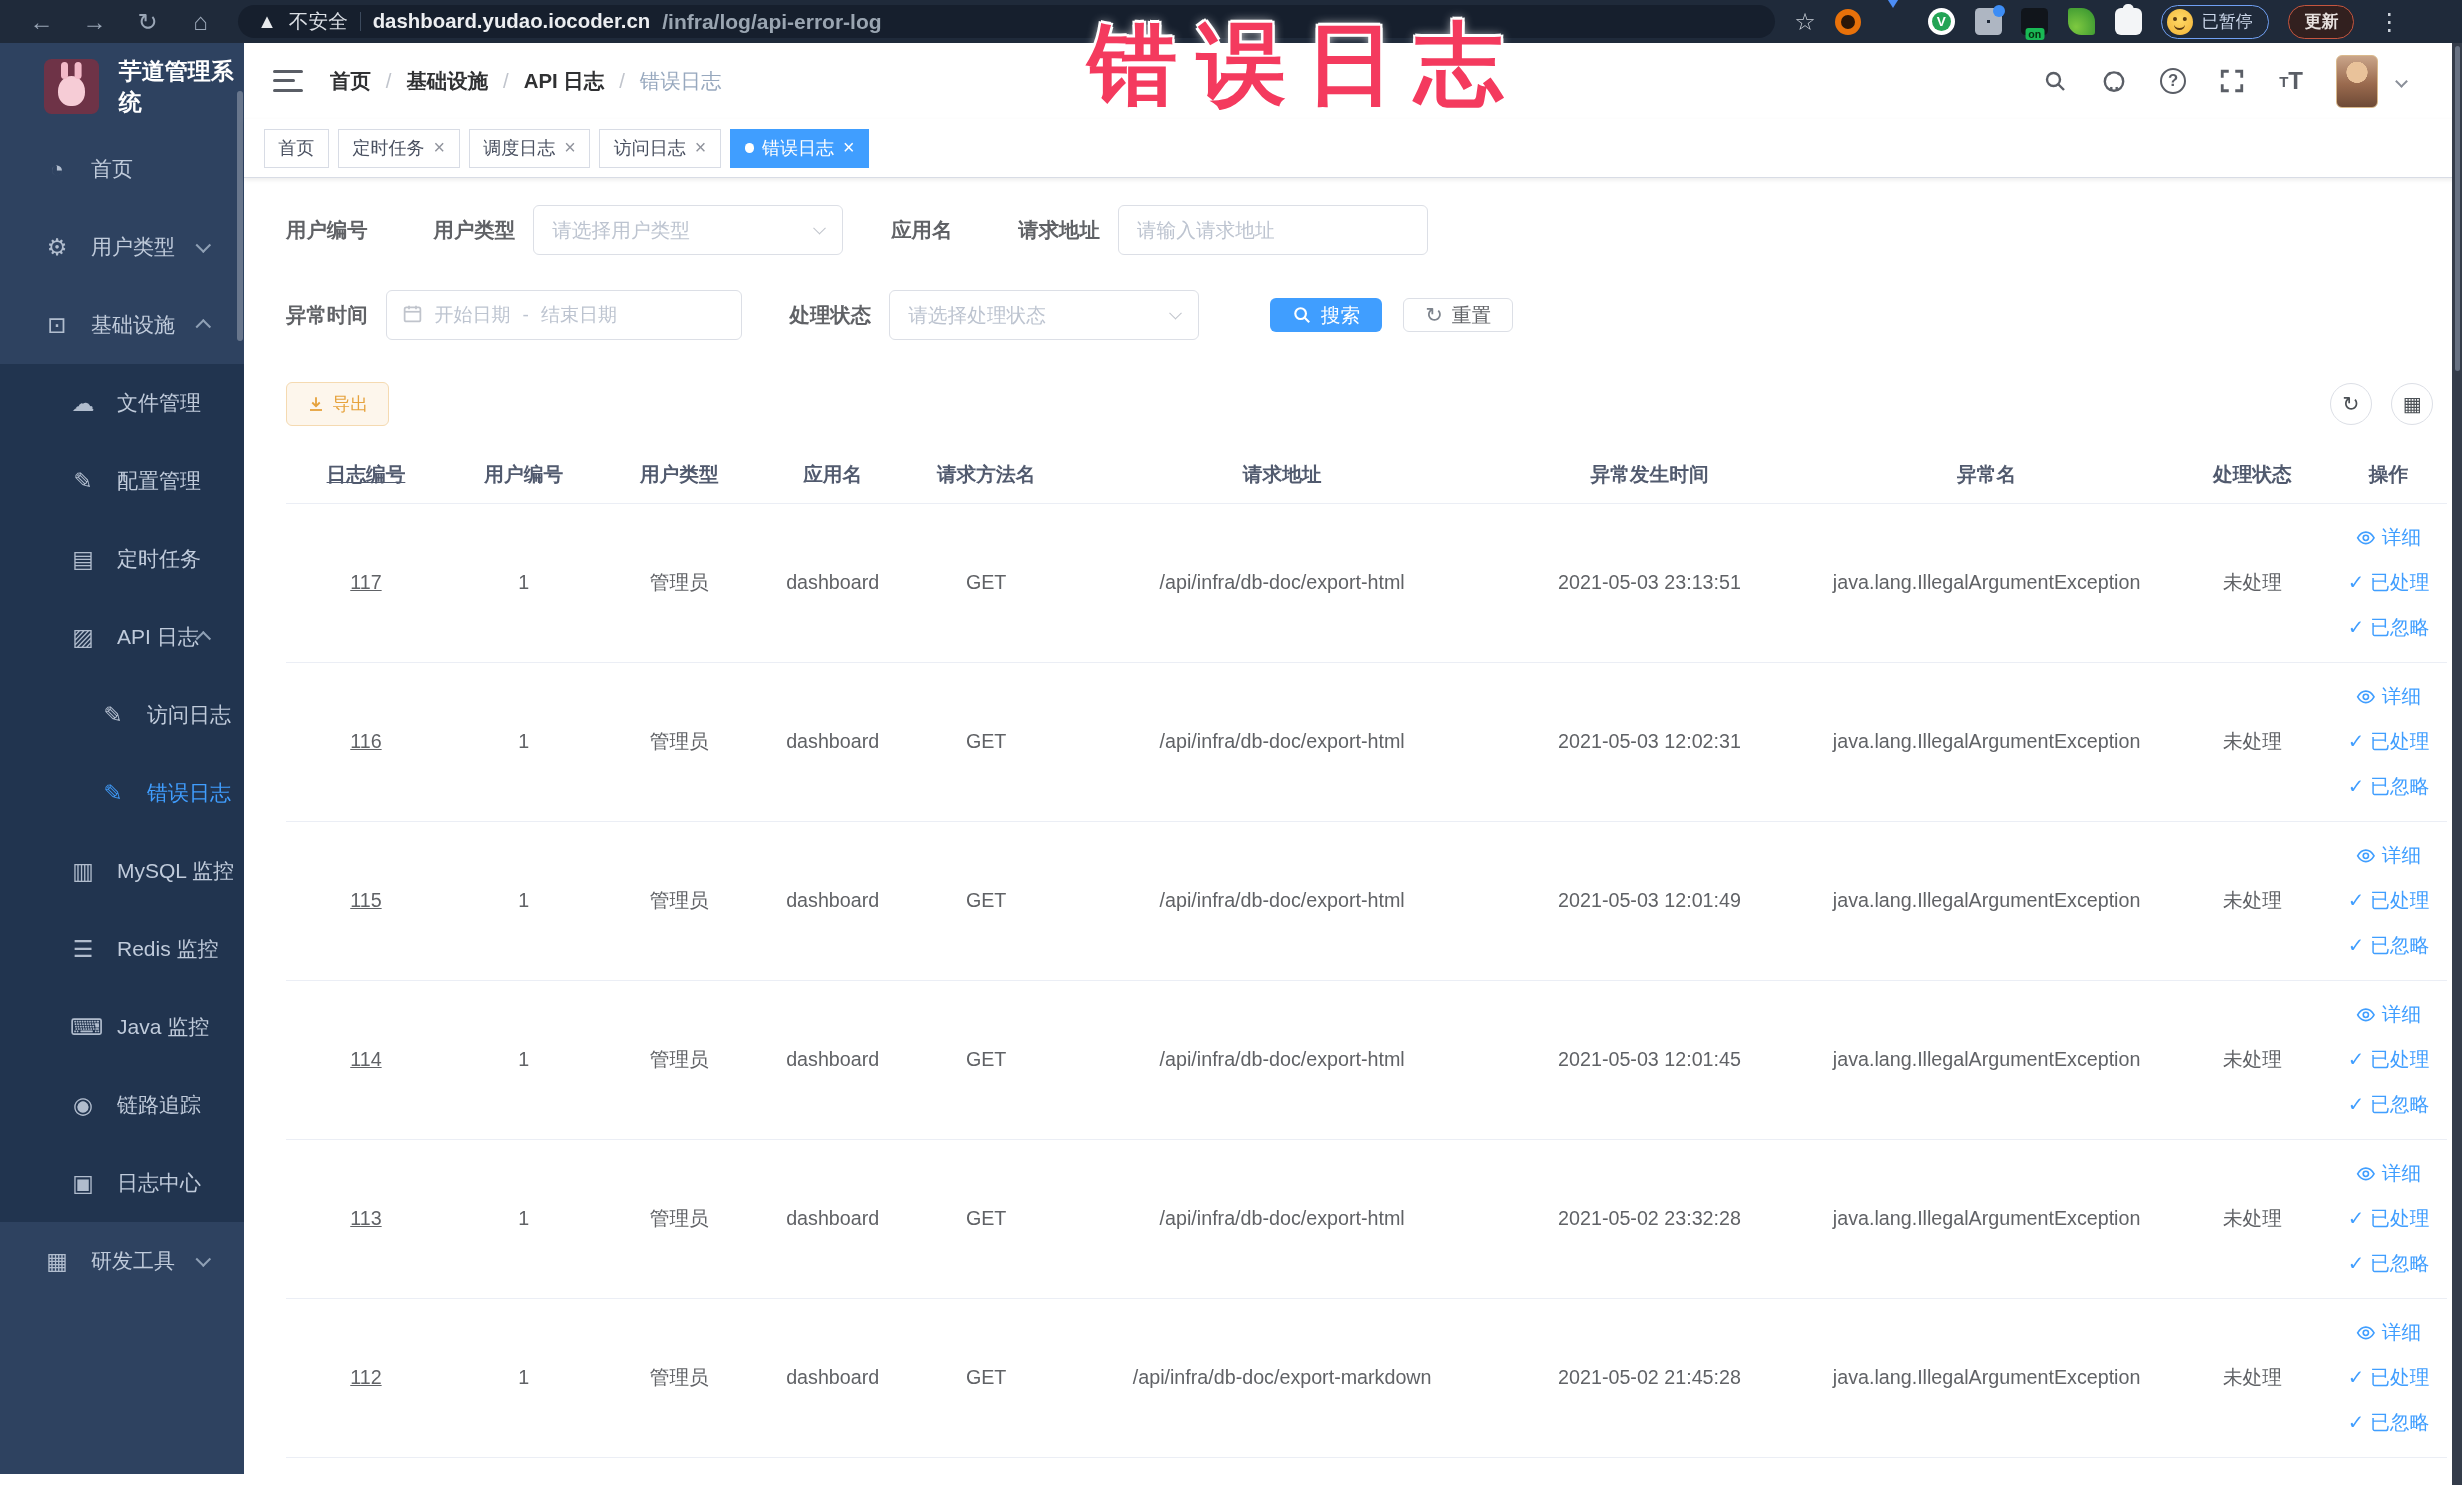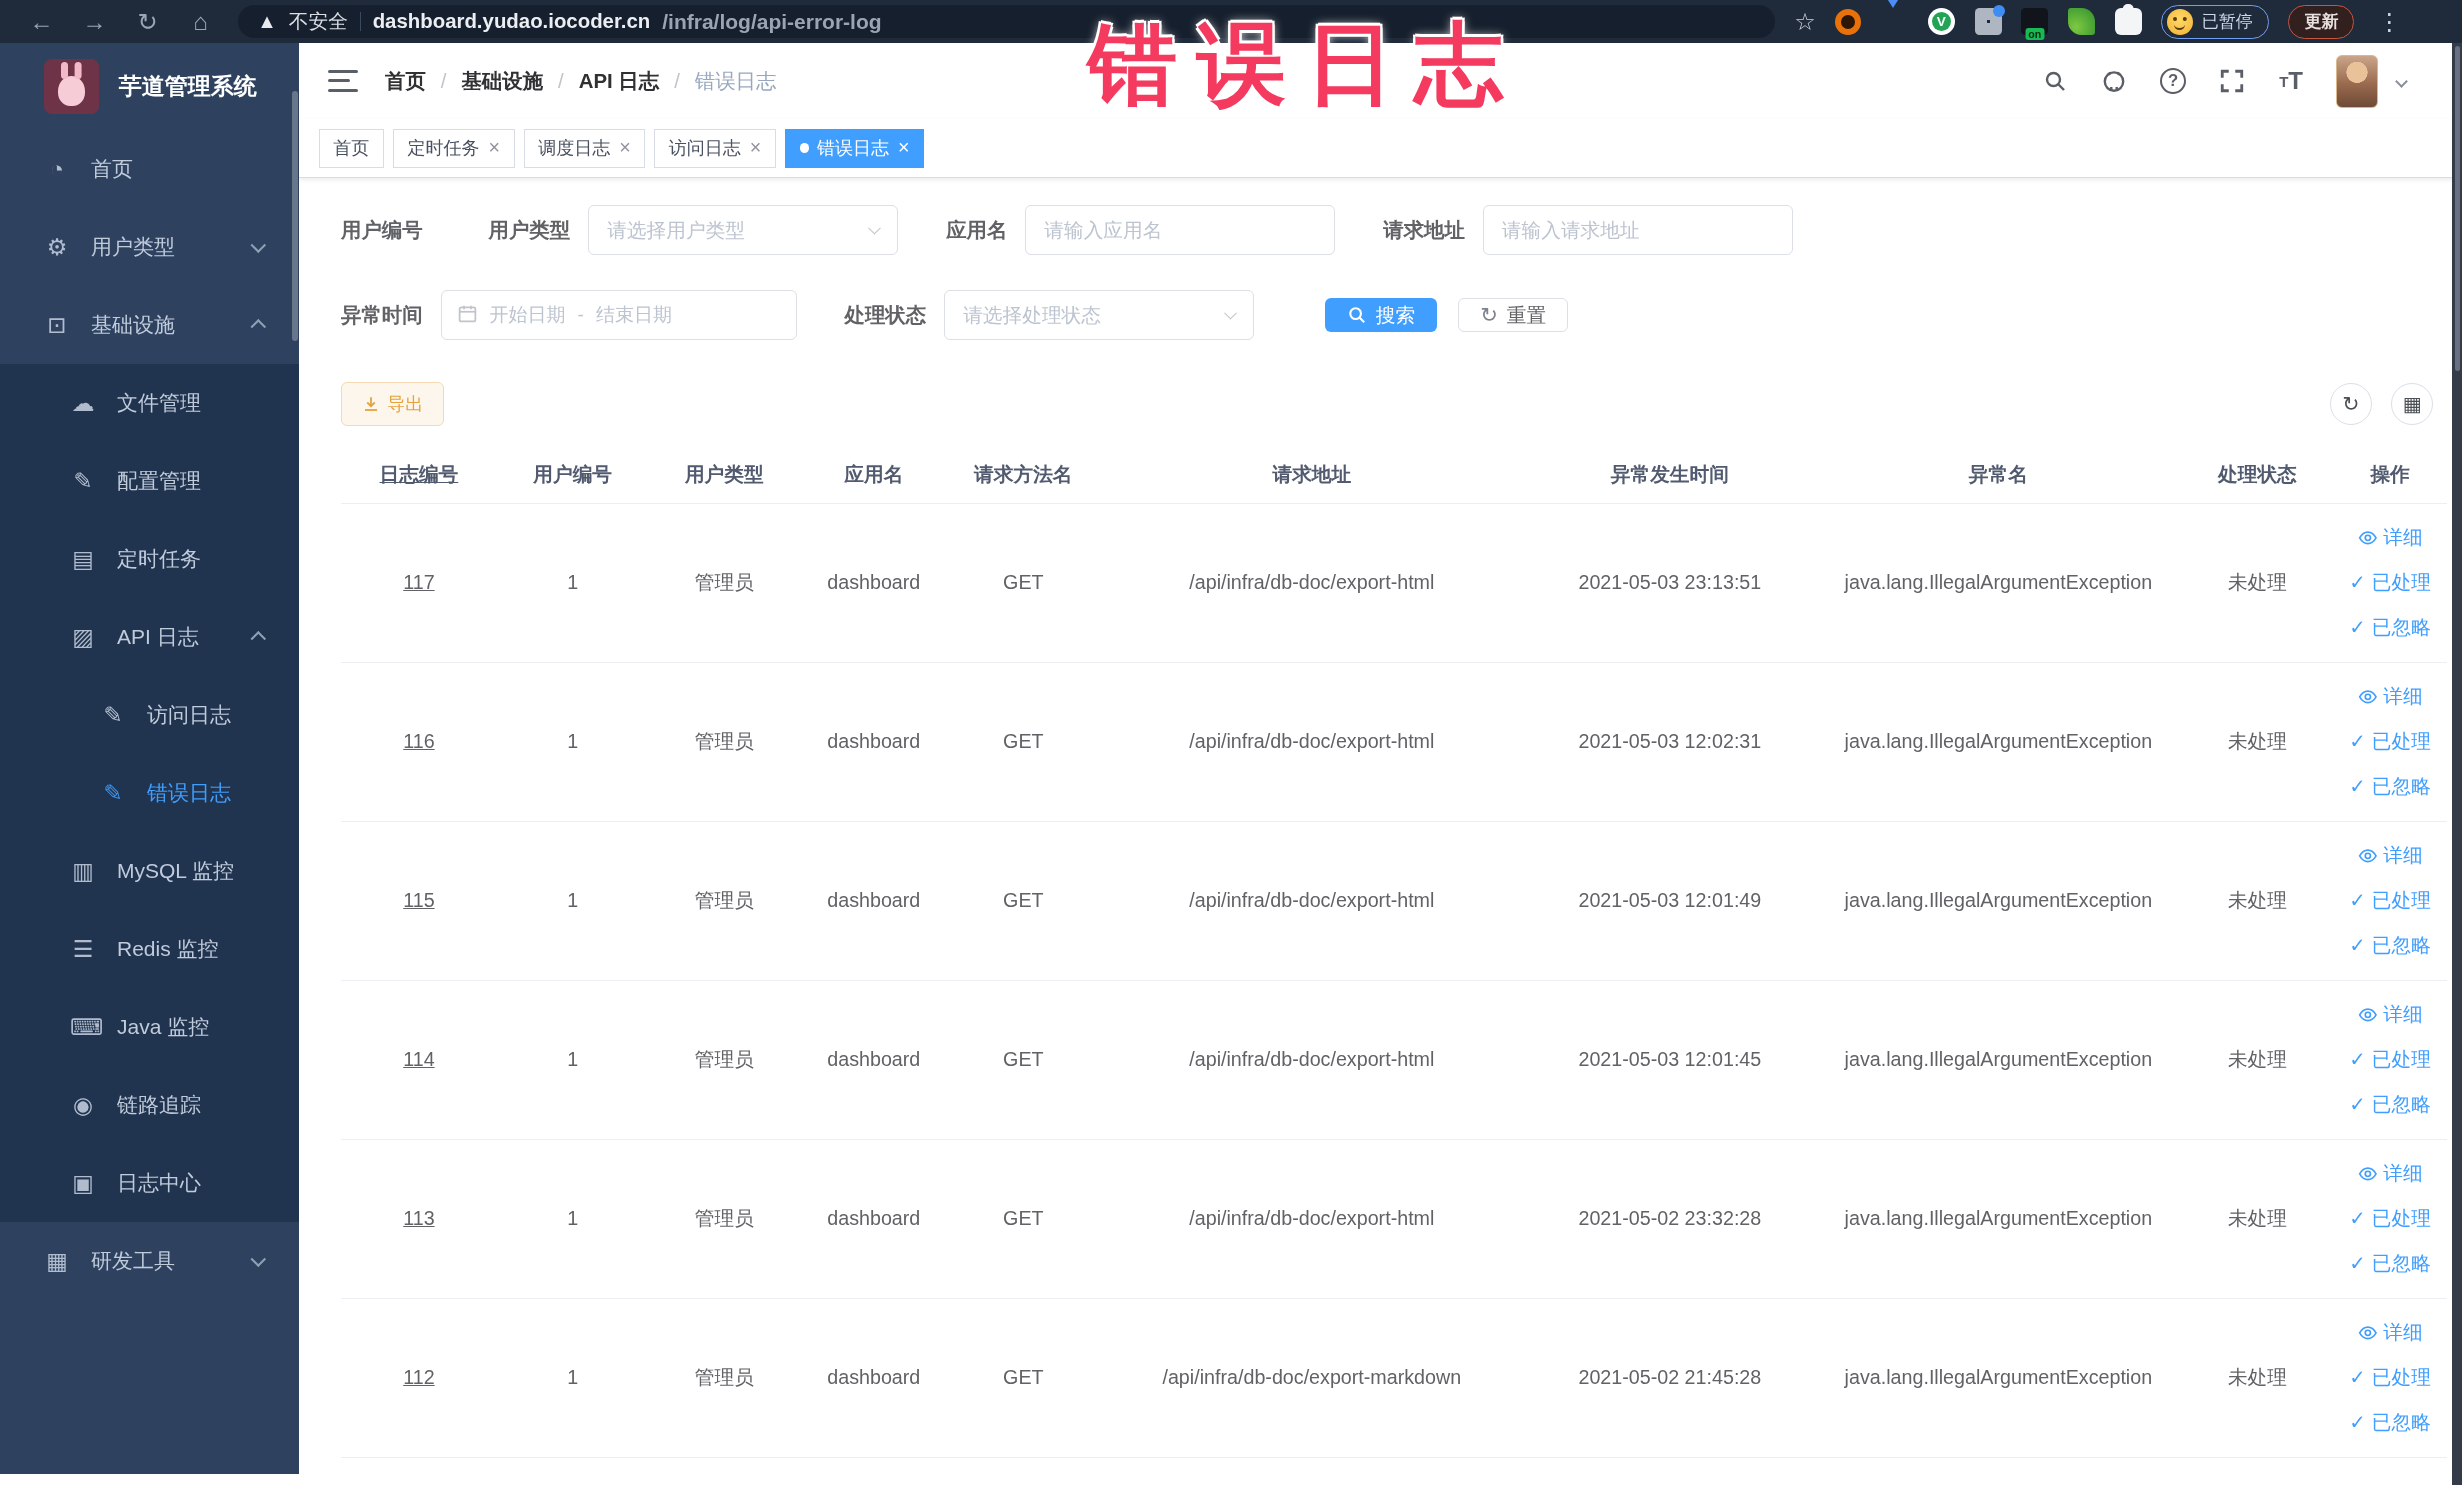--- a/index.html
+++ b/index.html
@@ -43,21 +43,21 @@
   .paused .face::after{content:"";position:absolute;left:7.6px;top:13.6px;width:10.6px;height:6px;border-bottom:2.3px solid #5a3b14;border-radius:0 0 7.6px 7.6px;}
   .update{border:1.5px solid #c5553f;background:#32201f;color:#e8e2e0;font-weight:700;}
   .kebab{color:#cdd3db;font-size:24px;margin-left:3px;}
 
   
   .annotation{position:absolute;left:1088px;top:4.5px;z-index:50;font-size:89px;font-weight:700;letter-spacing:19.7px;color:var(--annot);
     text-shadow:0 0 10.6px #fff,2.3px 2.3px 0 #fff,-2.3px -2.3px 0 #fff,2.3px -2.3px 0 #fff,-2.3px 2.3px 0 #fff,0 3px 0 #fff,0 -3px 0 #fff;}
 
   
   .app{position:absolute;top:43px;left:0;right:0;bottom:0;display:flex;}
-  .sidebar{width:299px;flex:0 0 auto;background:var(--side);position:relative;overflow:hidden;}
+  .sidebar{width:244px;flex:0 0 auto;background:var(--side);position:relative;overflow:hidden;}
   .logo-row{height:87px;display:flex;align-items:center;gap:19.7px;padding-left:44px;}
   .logo{width:55px;height:55px;border-radius:7.6px;background:#6e3347;position:relative;overflow:hidden;flex:0 0 auto;}
   .logo::before{content:"";position:absolute;left:13.6px;top:16.7px;width:27px;height:30px;border-radius:50% 50% 45% 45%;background:#f6ccd6;}
   .logo::after{content:"";position:absolute;left:16.7px;top:3px;width:7.6px;height:16.7px;border-radius:7.6px;background:#f2b9c8;box-shadow:13.6px 0 0 #f2b9c8;}
   .side-title{color:#fff;font-size:23px;font-weight:700;}
   .menu{display:flex;flex-direction:column;}
   .mitem{height:78px;display:flex;align-items:center;color:var(--side-text);font-size:21px;cursor:pointer;position:relative;}
   .mitem .micon{width:26px;text-align:center;font-size:23px;margin-right:21px;opacity:.9;}
   .mitem.top{padding-left:44px;}
   .mitem.sub{padding-left:70px;background:var(--side-sub);}
@@ -391,21 +391,20 @@
           </div>
           <div class="fitem">
             <span class="flabel">用户类型</span>
             <div class="fselect">
               <span class="ph">请选择用户类型</span>
               <span class="scaret"></span>
             </div>
           </div>
           <div class="fitem">
             <span class="flabel">应用名</span>
-            <input class="tinput" placeholder="请输入应用名" style="">
           </div>
           <div class="fitem">
             <span class="flabel">请求地址</span>
             <input class="tinput" placeholder="请输入请求地址" style="">
           </div>
         </div>
 
         <div class="frow">
           <div class="fitem">
             <span class="flabel">异常时间</span>

